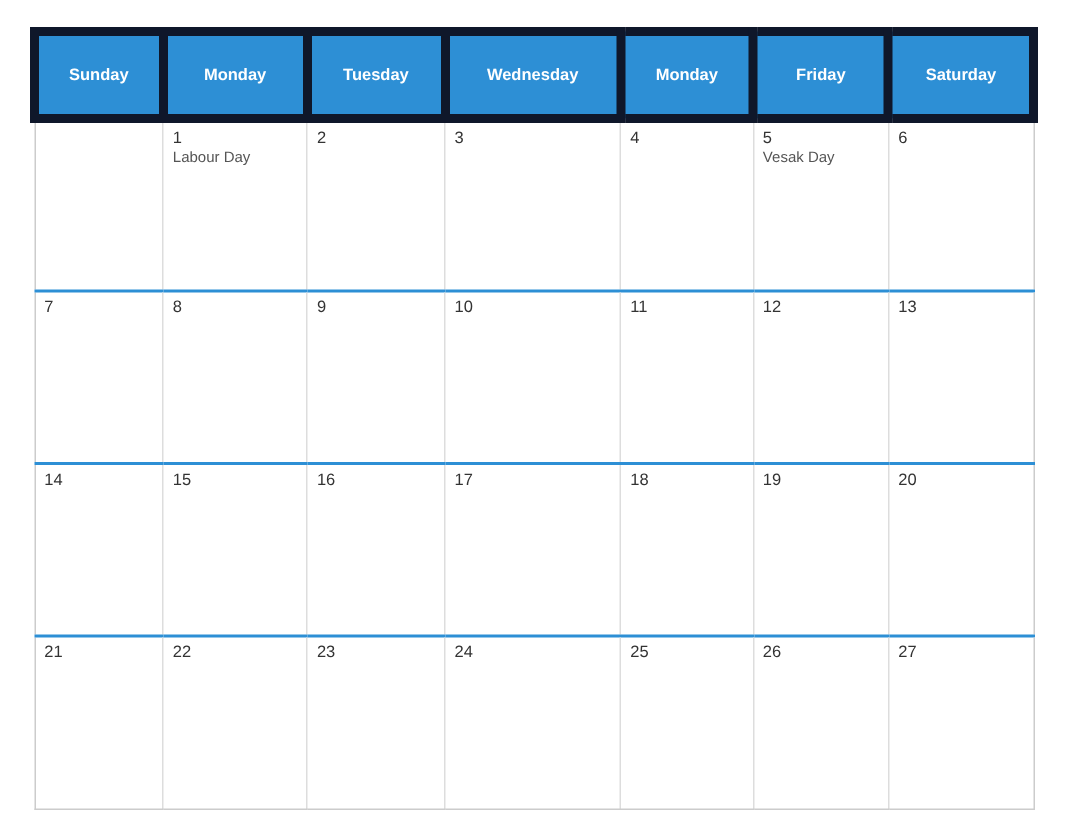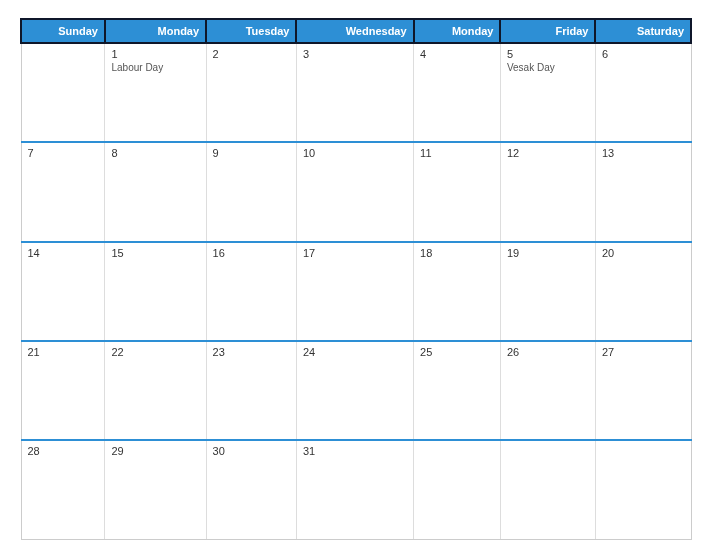--- a/index.html
+++ b/index.html
@@ -80,23 +80,23 @@
       width: 100%;
       border-collapse: collapse;
       flex: 1;
     }
 
     .calendar-table thead tr th {
       background: #2d8fd5;
       color: #fff;
       font-size: 11px;
       font-weight: 600;
-      padding: 5px 6px;
-      text-align: right;
-      border: 2px solid #0f172a;
+      padding: 20px 6px;
+      text-align: center;
+      border: 6px solid #0f172a;
     }
 
     .calendar-table tbody tr td {
       border-top: 2px solid #2d8fd5;
       border-left: 1px solid #ddd;
       border-right: 1px solid #ddd;
       border-bottom: none;
       vertical-align: top;
       padding: 4px 6px 4px 6px;
       font-size: 11px;
@@ -238,32 +238,15 @@
           <td>
             <span class="day-number">25</span>
           </td>
           <td>
             <span class="day-number">26</span>
           </td>
           <td>
             <span class="day-number">27</span>
           </td>
         </tr>
-        <tr>
-          <td>
-            <span class="day-number">28</span>
-          </td>
-          <td>
-            <span class="day-number">29</span>
-          </td>
-          <td>
-            <span class="day-number">30</span>
-          </td>
-          <td>
-            <span class="day-number">31</span>
-          </td>
-          <td class="empty-cell"></td>
-          <td class="empty-cell"></td>
-          <td class="empty-cell"></td>
-        </tr>
       </tbody>
   </table>
 </div>
 
 </body></html>

